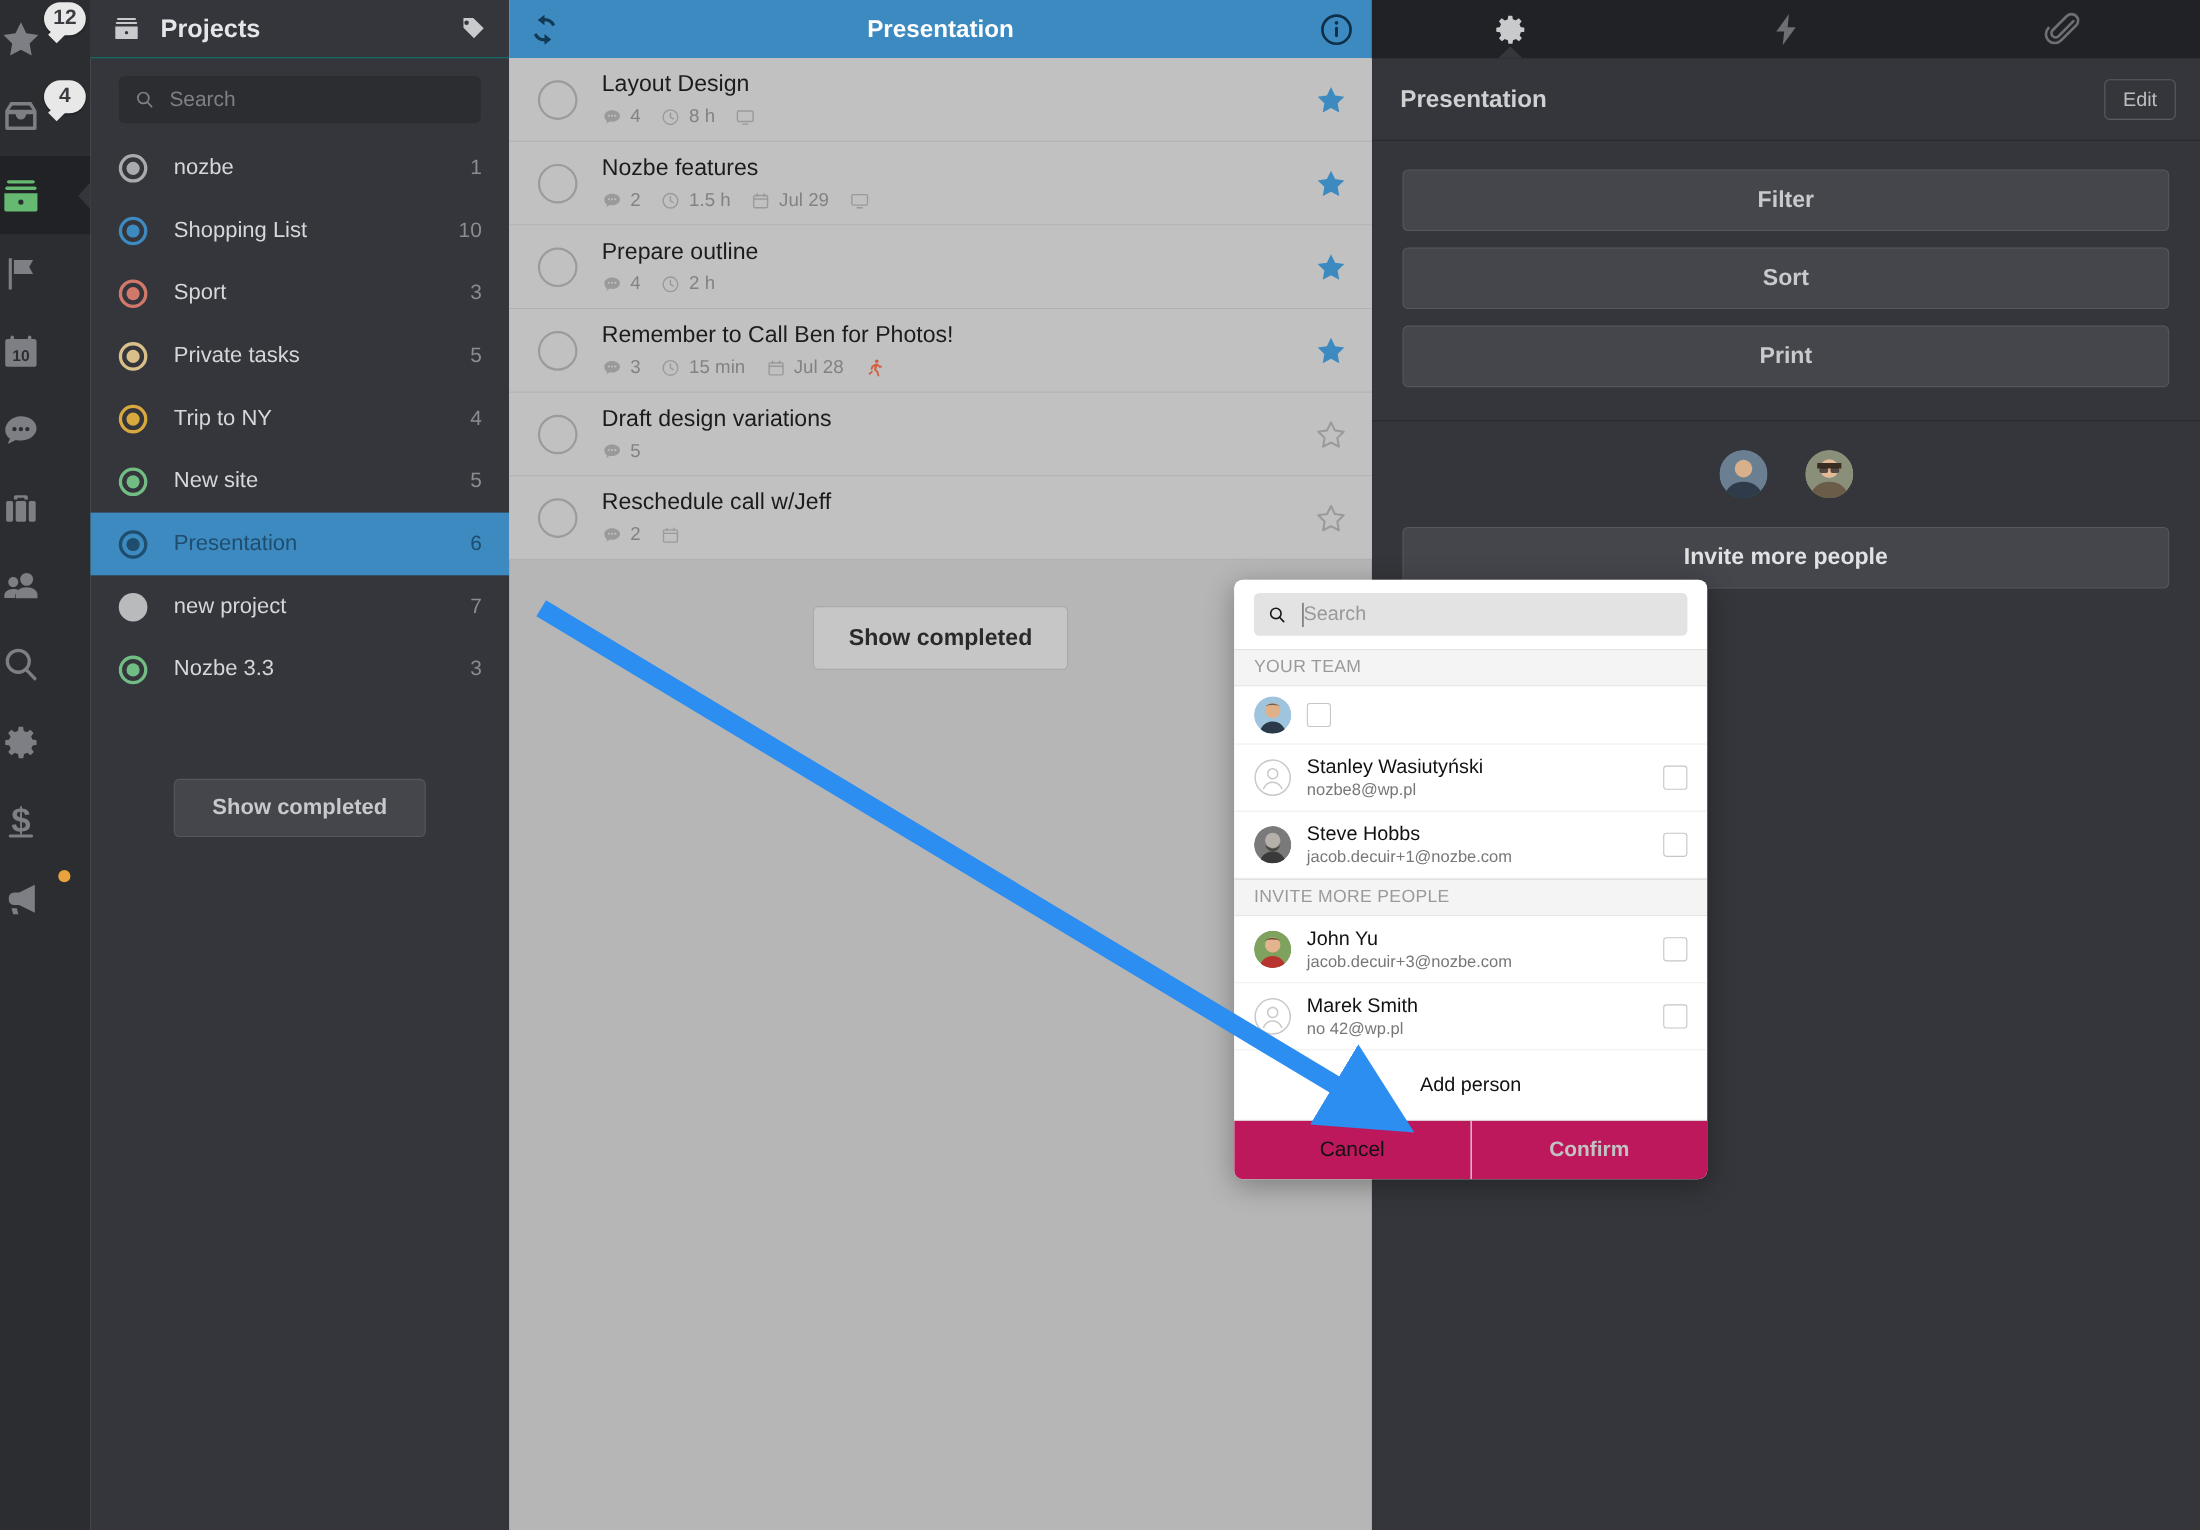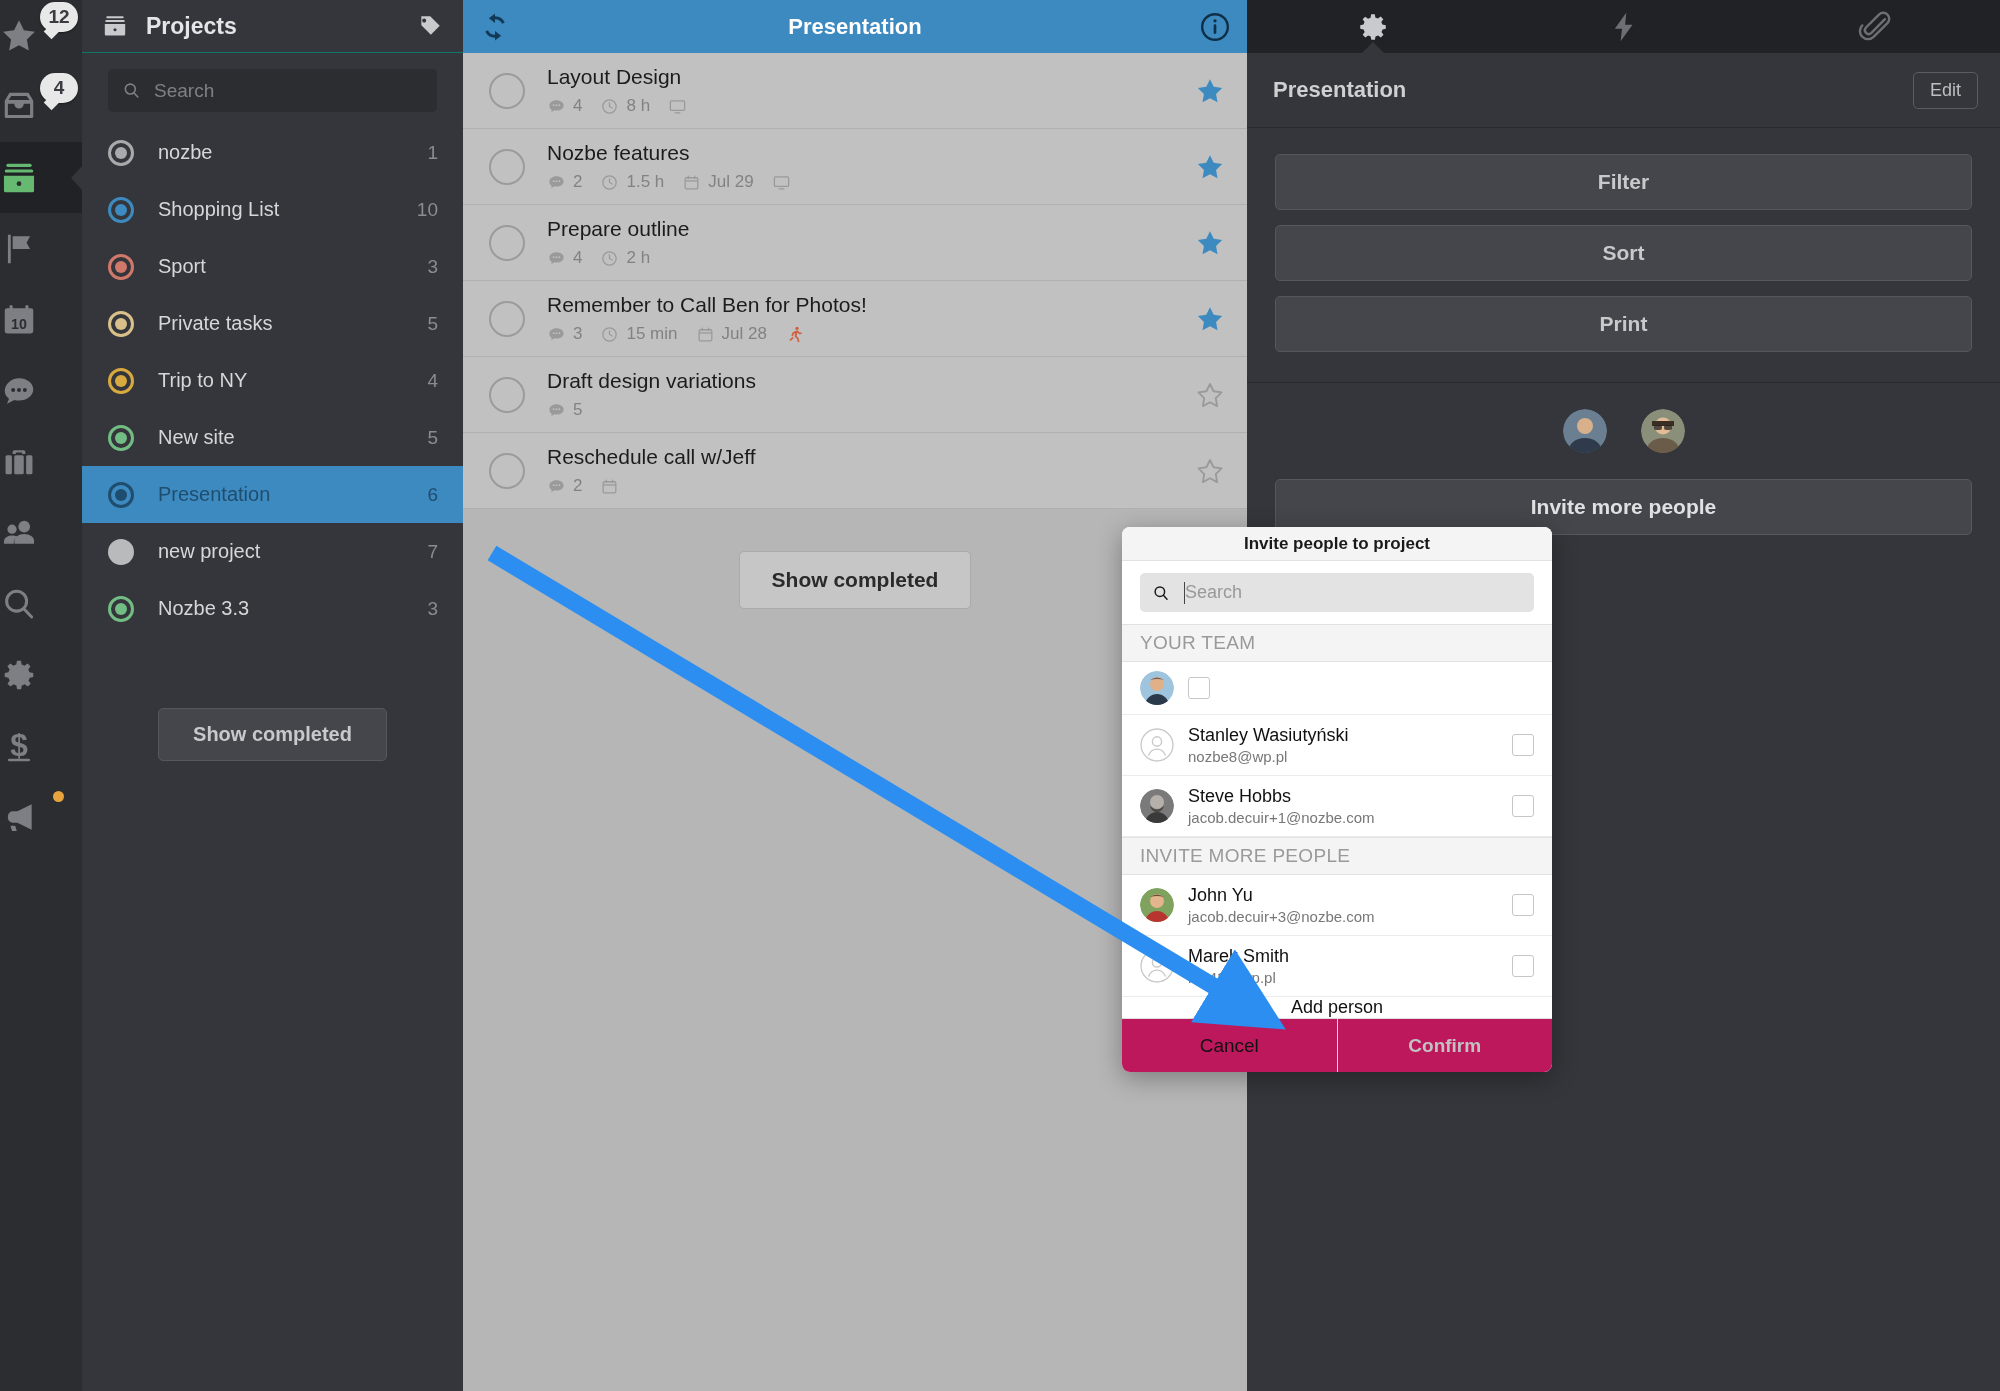--- a/index.html
+++ b/index.html
@@ -197,21 +197,21 @@
   }
   .modal-search-wrap { padding: 12px 18px 12px 18px; background: #fff; }
   .modal-search {
     height: 39px; background: #e3e3e3; border-radius: 5px;
     display: flex; align-items: center; padding: 0 12px;
   }
   .modal-search svg { width: 18px; height: 18px; fill: none; stroke: #1a1a1a; stroke-width: 2; }
   .caret { width: 1px; height: 22px; background: #444; margin-left: 14px; }
   .modal-ph { color: #999; font-size: 18px; }
   .grp-head {
-    background: #f4f4f4; color: #9a9a9a; font-size: 19px;
+    background: #f4f4f4; color: #9a9a9a; font-size: 16px;
     padding: 7px 18px; border-top: 1px solid #e2e2e2;
     border-bottom: 1px solid #e2e2e2; letter-spacing: .3px;
   }
   .person-row {
     display: flex; align-items: center; padding: 9px 18px;
     border-bottom: 1px solid #ececec; background: #fff;
   }
   .p-avatar { width: 34px; height: 34px; border-radius: 50%; flex: none; margin-right: 14px; overflow: hidden; }
   .p-avatar svg { width: 34px; height: 34px; display: block; }
   .p-info { flex: 1; min-width: 0; }
@@ -734,21 +734,20 @@
               <rect x="23" y="16" width="8" height="5" rx="2" fill="#222" opacity=".75"></rect>
               <path d="M4 44c2-10 9-15 18-15s16 5 18 15z" fill="#6b5c4a"></path>
             </svg>
         </span>
       </div>
       <button class="btn-invite">Invite more people</button>
     </div>
   </div>
 
   <div class="modal">
-    <div class="modal-title">Invite people to project</div>
 
     <div class="modal-search-wrap">
       <div class="modal-search">
         <svg viewBox="0 0 24 24">
             <circle cx="10.5" cy="10.2" r="6.3"></circle>
             <line x1="15.2" y1="15.1" x2="20" y2="20.2" stroke-linecap="round"></line>
           </svg>
         <span class="caret"></span>
         <span class="modal-ph">Search</span>
       </div>

